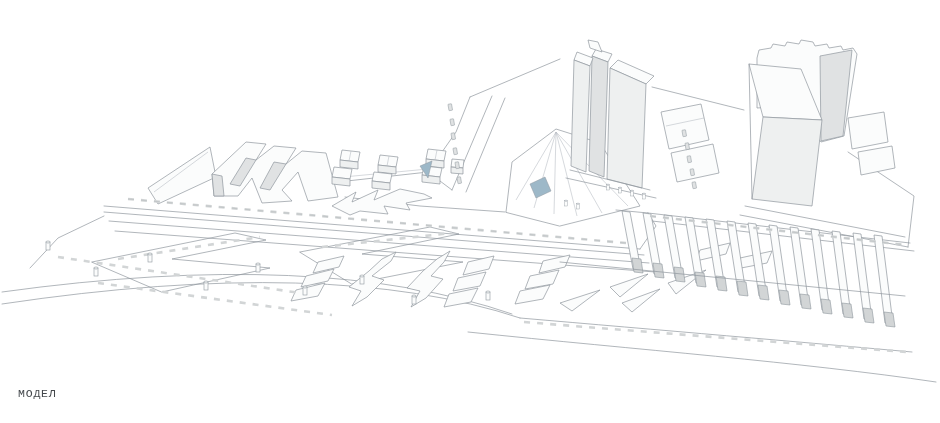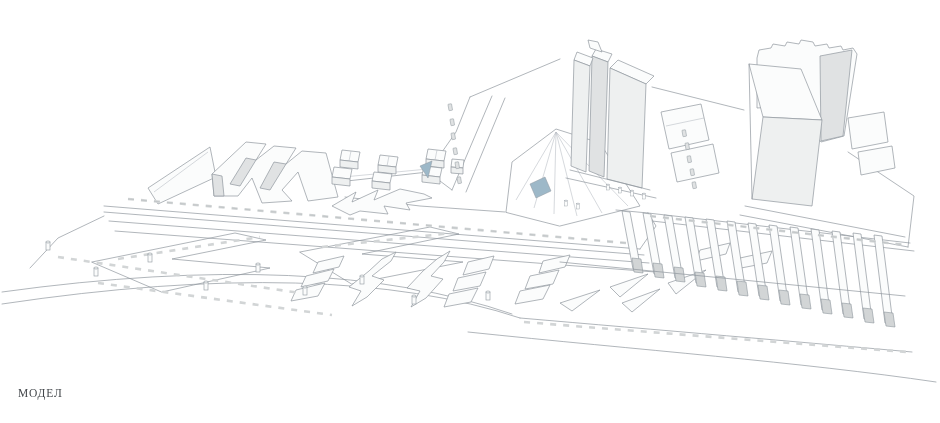--- a/index.html
+++ b/index.html
@@ -2,21 +2,21 @@
 <html style="--line: #8f979e; --line-soft: #b3bac0; --face-white: #fbfcfc; --face-light: #eef0f0; --face-mid: #e0e2e3; --face-dark: #d2d5d6; --accent-blue: #9db8c8; --label-text: #43474b; --bg: #ffffff;"><head>
 <meta charset="utf-8">
 <style>
   :root{
     --line:#8f979e; --line-soft:#b3bac0; --face-white:#fbfcfc; --face-light:#eef0f0;
     --face-mid:#e0e2e3; --face-dark:#d2d5d6; --accent-blue:#9db8c8; --label-text:#43474b;
     --bg:#ffffff;
   }
   html,body{margin:0;padding:0;background:var(--bg);}
   #viewport{position:relative;width:940px;height:423px;background:var(--bg);overflow:hidden;
-    font-family:Liberation Serif, serif;}
+    font-family:Liberation Mono, monospace;}
   svg{display:block}
   .ln{fill:none;stroke:var(--line);stroke-width:.7;stroke-linejoin:round;stroke-linecap:round}
   .lns{fill:none;stroke:var(--line-soft);stroke-width:.55}
   .fw{fill:var(--face-white);stroke:var(--line);stroke-width:.7;stroke-linejoin:round}
   .fl{fill:var(--face-light);stroke:var(--line);stroke-width:.7;stroke-linejoin:round}
   .fm{fill:var(--face-mid);stroke:var(--line);stroke-width:.7;stroke-linejoin:round}
   .fd{fill:var(--face-dark);stroke:var(--line);stroke-width:.6;stroke-linejoin:round}
   .acc{fill:var(--accent-blue);stroke:var(--line);stroke-width:.5}
   .cars{fill:none;stroke:var(--face-dark);stroke-width:2.6;stroke-dasharray:6 7}
   .carsO{fill:none;stroke:var(--line);stroke-width:.35;stroke-dasharray:6 7;opacity:.7}

